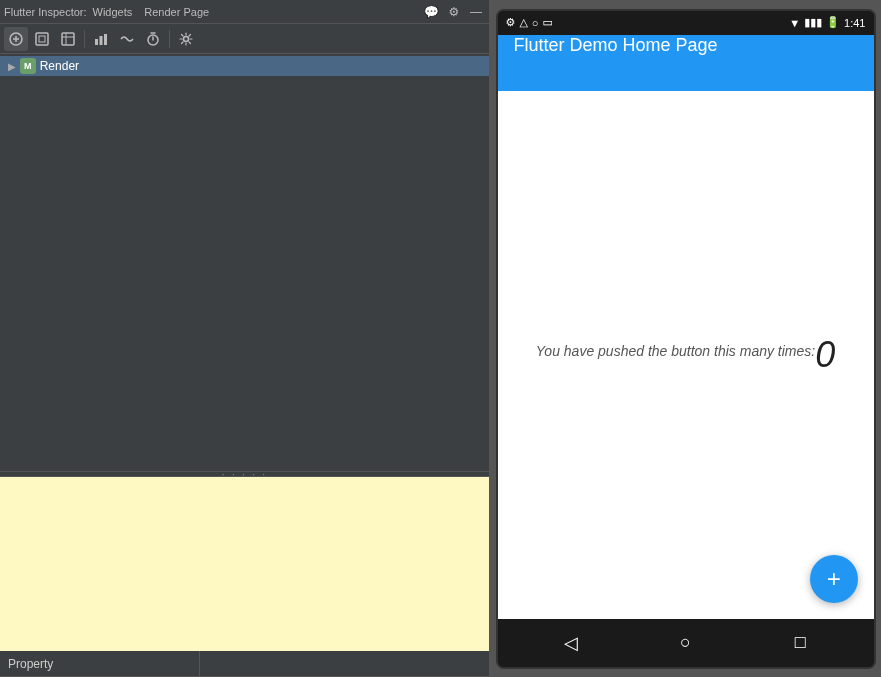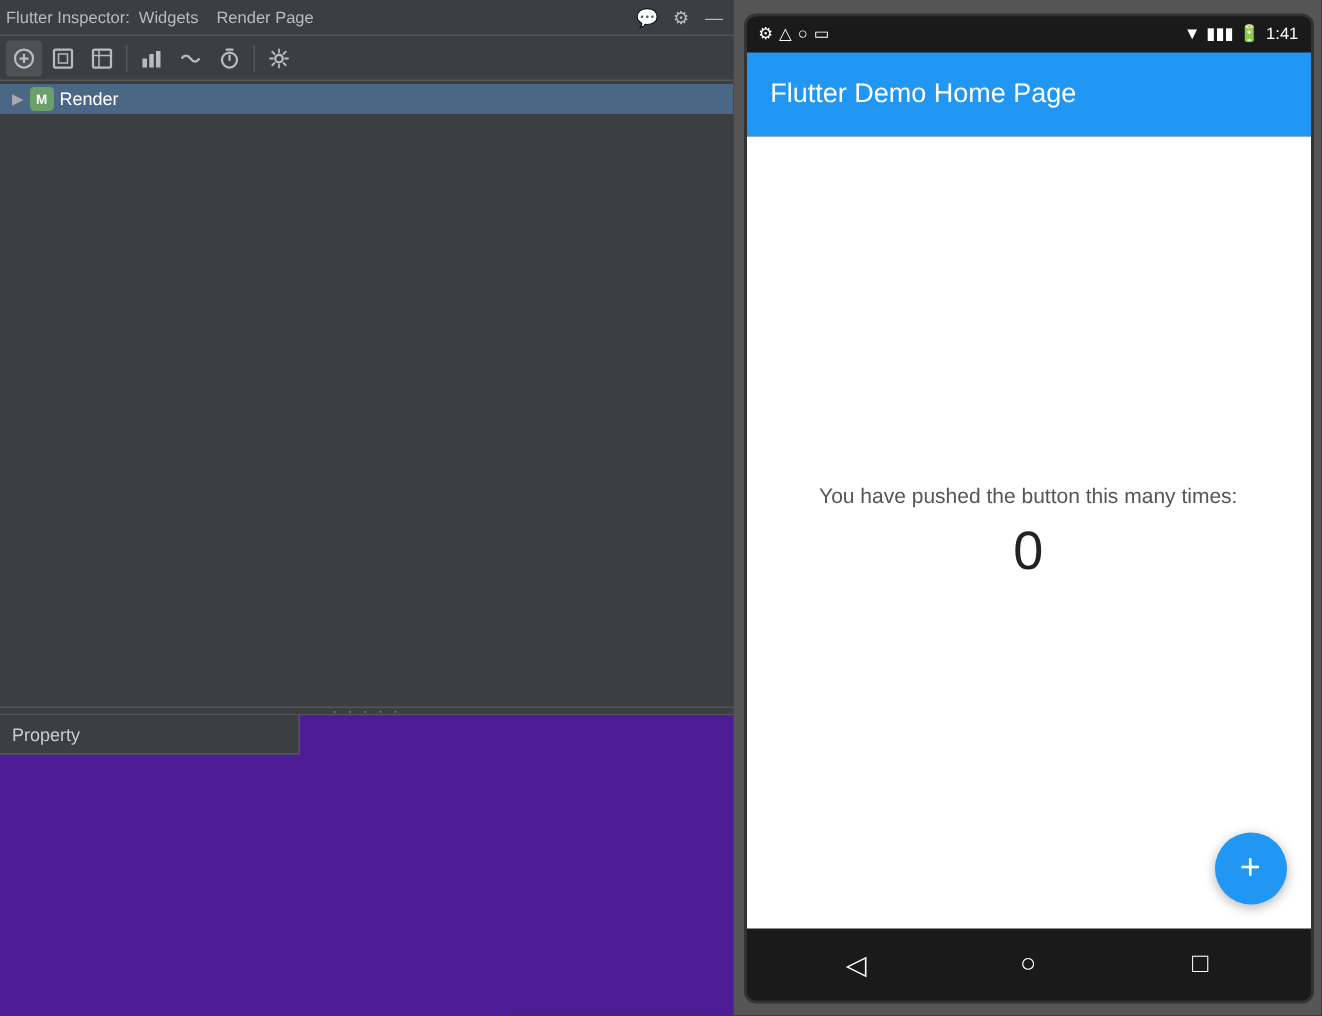--- a/index.html
+++ b/index.html
@@ -159,24 +159,25 @@
     }
 
     .resizer-dots {
       color: #888;
       font-size: 10px;
       letter-spacing: 2px;
     }
 
     
     .properties-panel {
-      background: #4c1d95;
-      display: flex;
-      flex-direction: row;
+      background: #fef9c3;
+      display: flex;
+      flex-direction: column;
       height: 200px;
+      justify-content: flex-end;
     }
 
     .properties-header {
       display: flex;
       flex-direction: row;
       background: #3c3f41;
       border-bottom: 1px solid #555;
       height: 26px;
     }
 
@@ -255,39 +256,39 @@
     .status-icon {
       color: #fff;
       font-size: 11px;
     }
 
     
     .app-bar {
       height: 56px;
       background: #2196F3;
       display: flex;
-      align-items: center;
       padding: 0 16px;
     }
 
     .app-bar-title {
       color: #fff;
       font-size: 18px;
       font-weight: 500;
     }
 
     
     .app-content {
       flex: 1;
       background: #fff;
       display: flex;
-      flex-direction: column;
+      flex-direction: row;
       align-items: center;
       justify-content: center;
       position: relative;
+      font-style: italic;
     }
 
     .app-counter-text {
       color: #555;
       font-size: 14px;
       text-align: center;
       margin-bottom: 8px;
     }
 
     .app-counter-number {

